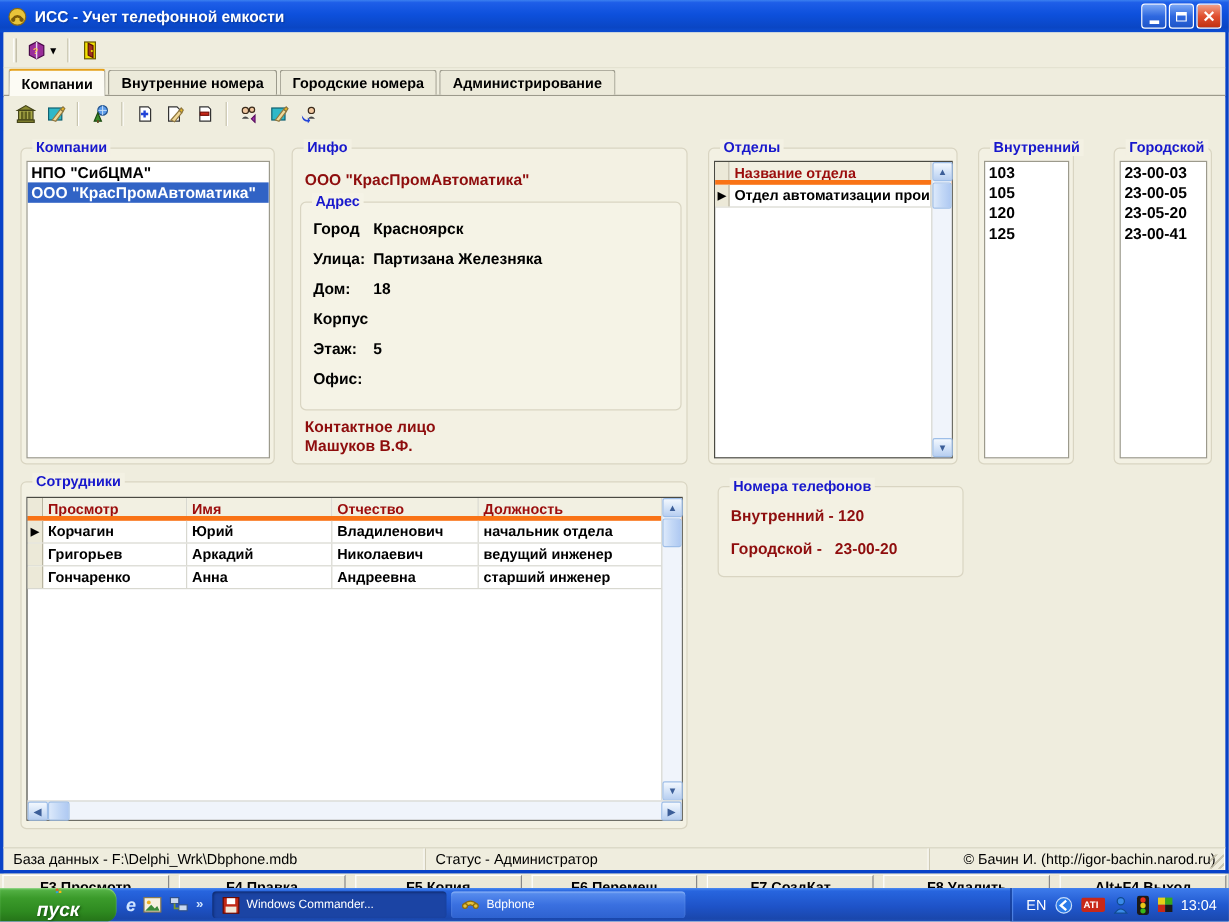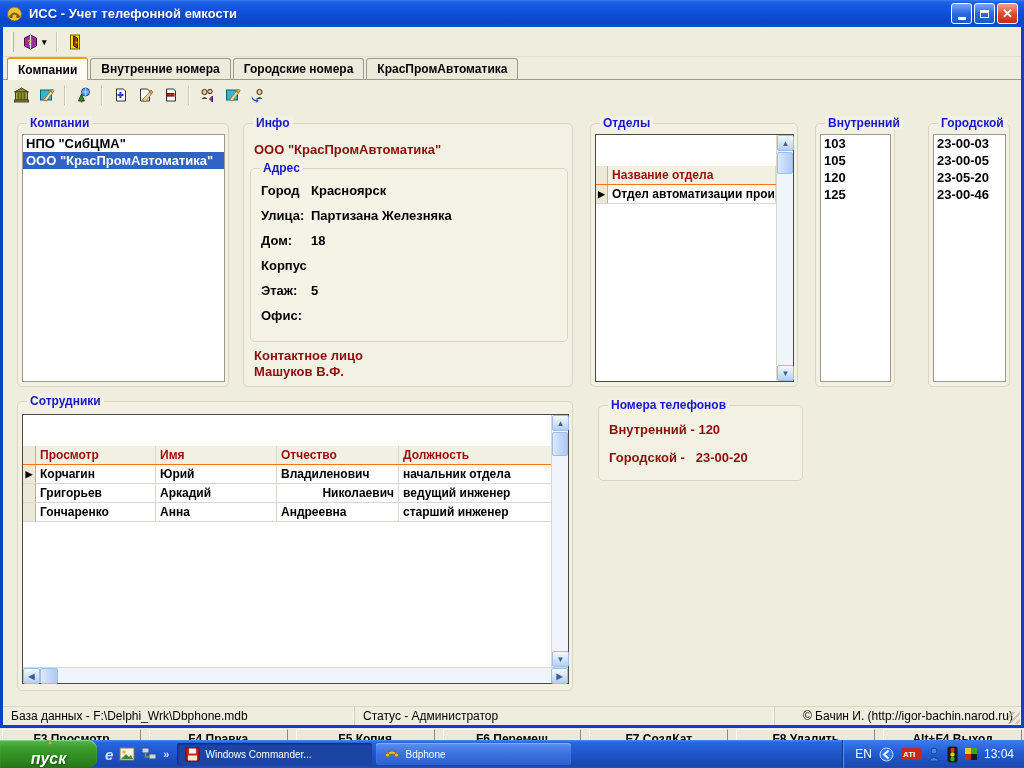--- a/index.html
+++ b/index.html
@@ -61,21 +61,21 @@
   .contact { position:absolute; left:10px; color:#8E0D0D; font-size:13px; }
 
   
   .grid { position:absolute; background:#fff; border:1px solid #4A4A42; }
   .g-row { display:flex; border-bottom:1px solid #D8D8D0; height:19px; }
   .g-ind { background:#ECE9D8; border-right:1px solid #B8B4A0; display:flex; align-items:center; justify-content:center;
            font-size:9px; color:#000; flex:none; }
   .g-cell { font-size:12px; color:#000; padding:1px 4px; border-right:1px solid #D8D8D0;
             white-space:nowrap; overflow:hidden; flex:none; line-height:16px; }
   .g-head .g-cell { color:#9B0D0D; background:#F2F0E2; }
-  .g-head { border-bottom:1px solid #f97316;margin-top:31px; }
+  .g-head { border-bottom:4px solid #f97316; }
 
   
   .vscroll { position:absolute; width:17px; background:#F0F4FB; border-left:1px solid #D8D8D0; }
   .hscroll { position:absolute; height:16px; background:#F0F4FB; border-top:1px solid #D8D8D0; display:flex; }
   .sb-btn { width:17px; height:16px; flex:none; border:1px solid #9EBEE8; border-radius:2px;
             background:linear-gradient(180deg,#F3F8FE 0%,#CFE0F7 60%,#B7CEF0 100%);
             color:#3C5E98; font-size:8px; display:flex; align-items:center; justify-content:center; }
   .sb-thumb { border:1px solid #9EBEE8; border-radius:2px;
               background:linear-gradient(90deg,#DCE9FB 0%,#C3D8F6 50%,#AFC9F2 100%); }
 
@@ -169,21 +169,21 @@
       <div class="tab active">
           <span>Компании</span>
         </div>
       <div class="tab">
           <span>Внутренние номера</span>
         </div>
       <div class="tab">
           <span>Городские номера</span>
         </div>
       <div class="tab">
-          <span>КрасПромАвтоматика</span>
+          <span>Администрирование</span>
         </div>
     </div>
 
     <div class="toolbar2">
       <div class="tool-btn">
         <svg class="icon16" viewBox="0 0 16 16">
           <path d="M1 5 L8 1 L15 5 Z" fill="#8A8A30" stroke="#44441A"></path>
           <rect x="2" y="5" width="12" height="8" fill="#A8A848" stroke="#44441A"></rect>
           <rect x="4" y="6" width="2" height="7" fill="#606020"></rect>
           <rect x="7" y="6" width="2" height="7" fill="#606020"></rect>
@@ -306,21 +306,21 @@
           <div class="lb-item">125</div>
         </div>
       </div>
 
       <div class="groupbox" style="left:925px; top:14px; width:82px; height:264px;">
         <span class="gb-title">Городской</span>
         <div class="listbox" style="left:4px; top:10px; width:73px; height:248px;">
           <div class="lb-item">23-00-03</div>
           <div class="lb-item">23-00-05</div>
           <div class="lb-item">23-05-20</div>
-          <div class="lb-item">23-00-46</div>
+          <div class="lb-item">23-00-41</div>
         </div>
       </div>
 
       <div class="groupbox" style="left:14px; top:292px; width:556px; height:290px;">
         <span class="gb-title">Сотрудники</span>
         <div class="grid" style="left:4px; top:12px; width:547px; height:270px;">
           <div class="g-row g-head">
             <div class="g-ind" style="width:13px;"></div>
             <div class="g-cell" style="width:120px;">Просмотр</div>
             <div class="g-cell" style="width:121px;">Имя</div>
@@ -331,21 +331,21 @@
             <div class="g-ind" style="width:13px;">▶</div>
             <div class="g-cell" style="width:120px;">Корчагин</div>
             <div class="g-cell" style="width:121px;">Юрий</div>
             <div class="g-cell" style="width:122px;">Владиленович</div>
             <div class="g-cell" style="width:152px; border-right:none;">начальник отдела</div>
           </div>
           <div class="g-row">
             <div class="g-ind" style="width:13px;"></div>
             <div class="g-cell" style="width:120px;">Григорьев</div>
             <div class="g-cell" style="width:121px;">Аркадий</div>
-            <div class="g-cell" style="width:122px;text-align:right;">Николаевич</div>
+            <div class="g-cell" style="width:122px;">Николаевич</div>
             <div class="g-cell" style="width:152px; border-right:none;">ведущий инженер</div>
           </div>
           <div class="g-row">
             <div class="g-ind" style="width:13px;"></div>
             <div class="g-cell" style="width:120px;">Гончаренко</div>
             <div class="g-cell" style="width:121px;">Анна</div>
             <div class="g-cell" style="width:122px;">Андреевна</div>
             <div class="g-cell" style="width:152px; border-right:none;">старший инженер</div>
           </div>
           <div class="vscroll" style="right:0; top:0; height:252px;">

